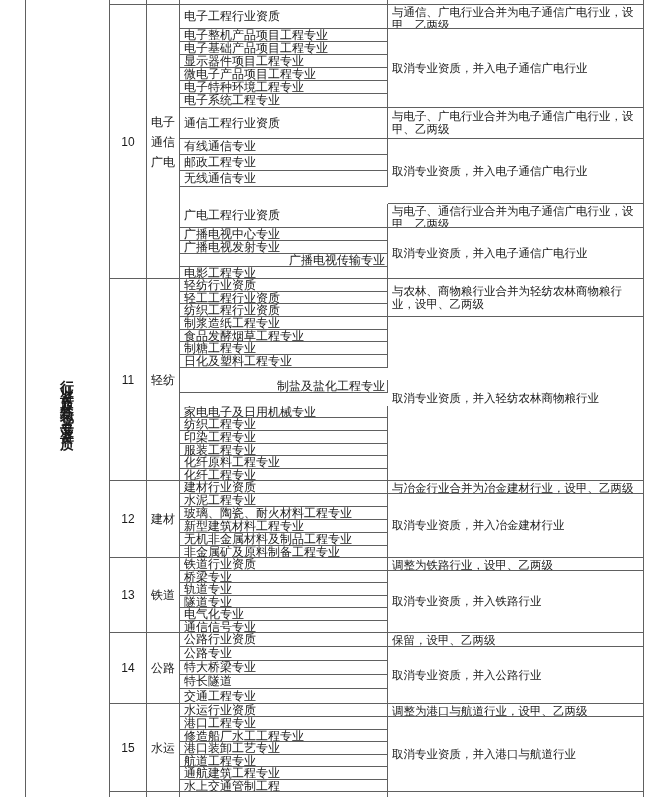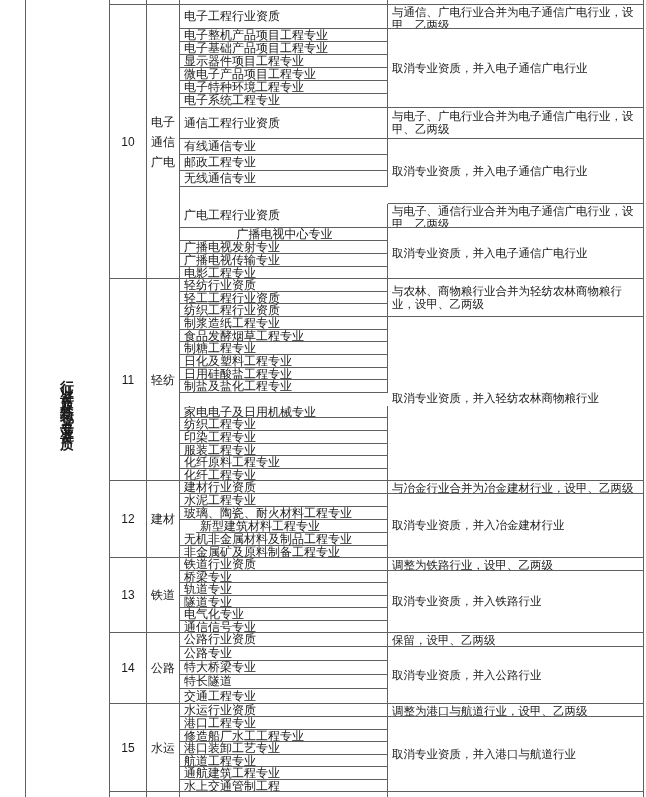--- a/index.html
+++ b/index.html
@@ -84,27 +84,27 @@
     </div>
     <div class="c note" style="grid-area: 10 / 5 / 14;">
       <div class="txt">取消专业资质，并入电子通信广电行业</div>
     </div>
     <div class="c spec" style="grid-area: 14 / 4 / 15;">
       <div class="txt">广电工程行业资质</div>
     </div>
     <div class="c note" style="grid-area: 14 / 5 / 15;">
       <div class="txt">与电子、通信行业合并为电子通信广电行业，设甲、乙两级</div>
     </div>
-    <div class="c spec" style="grid-area: 15 / 4 / 16; text-align: center;">
+    <div class="c spec" style="grid-area: 15 / 4 / 16;">
       <div class="txt">广播电视中心专业</div>
     </div>
     <div class="c spec" style="grid-area: 16 / 4 / 17;">
       <div class="txt">广播电视发射专业</div>
     </div>
-    <div class="c spec" style="grid-area: 17 / 4 / 18;">
+    <div class="c spec" style="grid-area: 17 / 4 / 18; align-items: flex-end;">
       <div class="txt">广播电视传输专业</div>
     </div>
     <div class="c spec" style="grid-area: 18 / 4 / 19;">
       <div class="txt">电影工程专业</div>
     </div>
     <div class="c note" style="grid-area: 15 / 5 / 19;">
       <div class="txt">取消专业资质，并入电子通信广电行业</div>
     </div>
     <div class="c num" style="grid-area: 19 / 2 / 35;">
       <div class="txt">11</div>
@@ -129,24 +129,21 @@
     </div>
     <div class="c spec" style="grid-area: 23 / 4 / 24;">
       <div class="txt">食品发酵烟草工程专业</div>
     </div>
     <div class="c spec" style="grid-area: 24 / 4 / 25;">
       <div class="txt">制糖工程专业</div>
     </div>
     <div class="c spec" style="grid-area: 25 / 4 / 26;">
       <div class="txt">日化及塑料工程专业</div>
     </div>
-    <div class="c spec" style="grid-area: 26 / 4 / 27;">
-      <div class="txt">日用硅酸盐工程专业</div>
-    </div>
-    <div class="c spec" style="grid-area: 27 / 4 / 28;">
+    <div class="c spec" style="grid-area: 27 / 4 / 28; text-align: right;">
       <div class="txt">制盐及盐化工程专业</div>
     </div>
     <div class="c spec" style="grid-area: 29 / 4 / 30;">
       <div class="txt">家电电子及日用机械专业</div>
     </div>
     <div class="c spec" style="grid-area: 30 / 4 / 31;">
       <div class="txt">纺织工程专业</div>
     </div>
     <div class="c spec" style="grid-area: 31 / 4 / 32;">
       <div class="txt">印染工程专业</div>
@@ -174,21 +171,21 @@
     </div>
     <div class="c note" style="grid-area: 35 / 5 / 36;">
       <div class="txt">与冶金行业合并为冶金建材行业，设甲、乙两级</div>
     </div>
     <div class="c spec" style="grid-area: 36 / 4 / 37;">
       <div class="txt">水泥工程专业</div>
     </div>
     <div class="c spec" style="grid-area: 37 / 4 / 38;">
       <div class="txt">玻璃、陶瓷、耐火材料工程专业</div>
     </div>
-    <div class="c spec" style="grid-area: 38 / 4 / 39; margin-left: 16px;">
+    <div class="c spec" style="grid-area: 38 / 4 / 39;">
       <div class="txt">新型建筑材料工程专业</div>
     </div>
     <div class="c spec" style="grid-area: 39 / 4 / 40;">
       <div class="txt">无机非金属材料及制品工程专业</div>
     </div>
     <div class="c spec" style="grid-area: 40 / 4 / 41;">
       <div class="txt">非金属矿及原料制备工程专业</div>
     </div>
     <div class="c note" style="grid-area: 36 / 5 / 41;">
       <div class="txt">取消专业资质，并入冶金建材行业</div>

